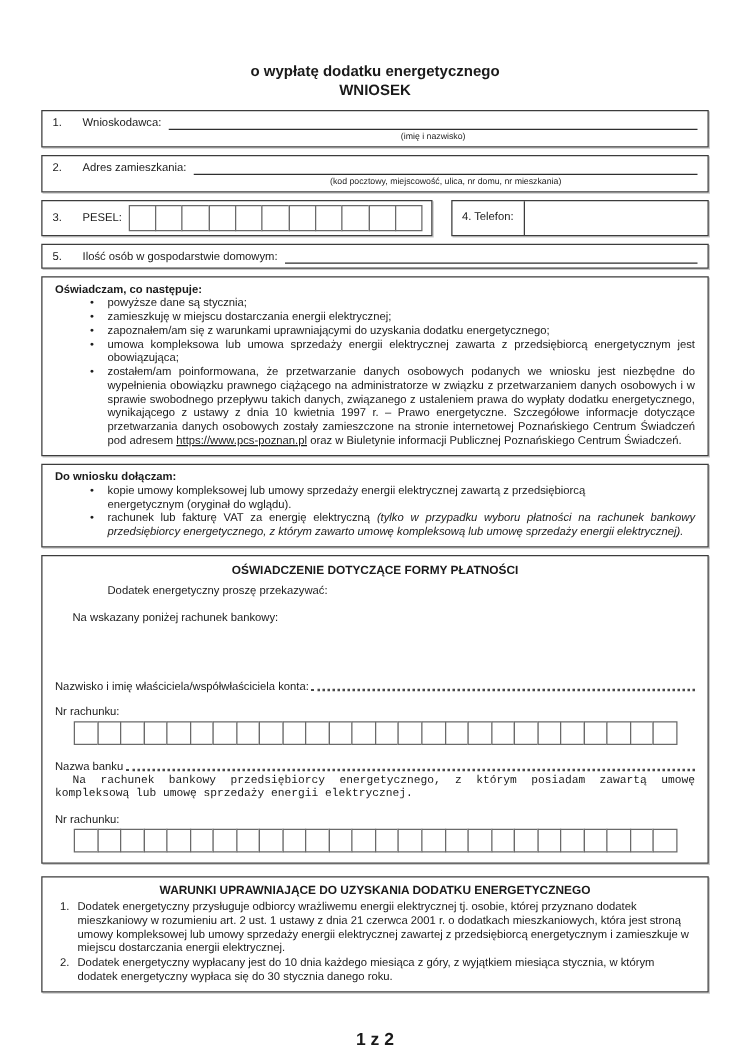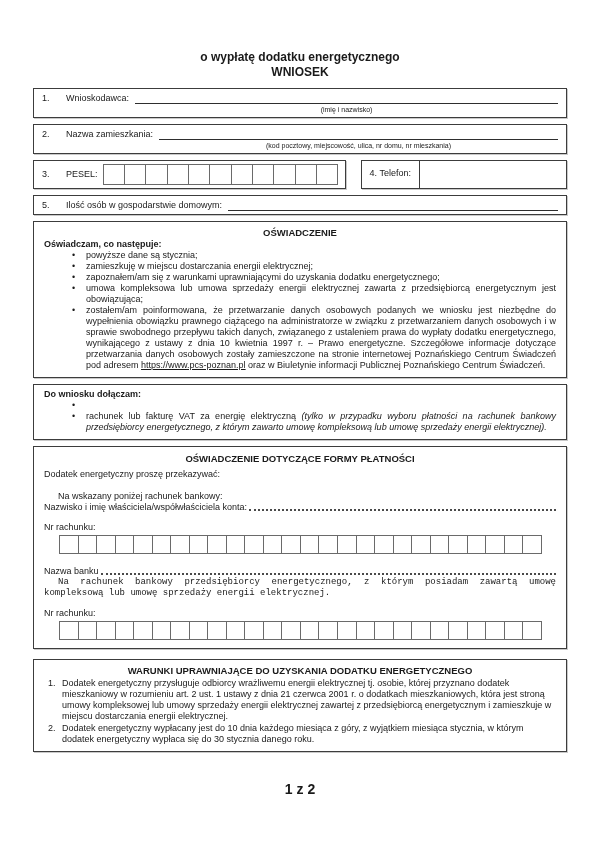--- a/index.html
+++ b/index.html
@@ -31,23 +31,23 @@
   .sec-title { text-align:center; font-weight:bold; font-size:9.5px; line-height:13px; }
   .bold-lead { font-weight:bold; }
   .bitem { display:flex; }
   .bmark { flex:none; width:14px; margin-left:28px; text-align:left; }
   .btext { flex:1; }
   .justify { text-align:justify; }
   .link { text-decoration:underline; }
   .italic { font-style:italic; }
 
   .pay-box { padding:5px 10px 8px 10px; }
-  .pay-intro { margin-top:4px; }
+  .pay-intro { margin-top:4px;margin-left:42px; }
   .pay-option { text-indent:14px; margin-top:11px; }
-  .dotline { display:flex; align-items:flex-end; }
+  .dotline { display:flex; align-items:flex-end;margin-top:44px; }
   .dotlabel { flex:none; white-space:nowrap; }
   .dots { flex:1; border-bottom:2px dotted #4a4a4a; margin-bottom:2px; margin-left:2px; }
   .mt8 { margin-top:9px; }
   .mt12 { margin-top:12px; }
   .acct-cells { display:flex; margin:2px 14px 0 16px; }
   .acct-cells .cell { flex:1; height:19px; border:1px solid #6a6a6a; margin-left:-1px; background:#fff; }
 
   .cond-item { display:flex; margin-top:1px; }
   .cond-num { flex:none; width:14px; margin-left:4px; }
   .cond-text { flex:1; }
@@ -71,21 +71,21 @@
       <span class="writein">
         <span class="wline"></span>
         <span class="caption">(imię i nazwisko)</span>
       </span>
     </div>
   </div>
 
   <div class="box">
     <div class="frow">
       <span class="fnum">2.</span>
-      <span class="flabel">Nazwa zamieszkania:</span>
+      <span class="flabel">Adres zamieszkania:</span>
       <span class="writein">
         <span class="wline"></span>
         <span class="caption">(kod pocztowy, miejscowość, ulica, nr domu, nr mieszkania)</span>
       </span>
     </div>
   </div>
 
   <div class="idrow">
     <div class="box box-pesel" style="margin-top:0;">
       <span class="fnum">3.</span>
@@ -112,21 +112,20 @@
 
   <div class="box">
     <div class="frow" style="align-items:flex-end;">
       <span class="fnum">5.</span>
       <span class="flabel">Ilość osób w gospodarstwie domowym:</span>
       <span class="solo-line"></span>
     </div>
   </div>
 
   <div class="box" style="padding:4px 10px 6px 10px;">
-    <div class="sec-title">OŚWIADCZENIE</div>
     <div class="bold-lead">Oświadczam, co następuje:</div>
     <div class="bitem">
       <span class="bmark">•</span>
       <span class="btext">powyższe dane są stycznia;</span>
     </div>
     <div class="bitem">
       <span class="bmark">•</span>
       <span class="btext">zamieszkuję w miejscu dostarczania energii elektrycznej;</span>
     </div>
     <div class="bitem">
@@ -140,20 +139,21 @@
     <div class="bitem">
       <span class="bmark">•</span>
       <span class="btext justify"><span>zostałem/am poinformowana, że przetwarzanie danych osobowych podanych we wniosku jest niezbędne do wypełnienia obowiązku prawnego ciążącego na administratorze w związku z przetwarzaniem danych osobowych i w sprawie swobodnego przepływu takich danych, związanego z ustaleniem prawa do wypłaty dodatku energetycznego, wynikającego z ustawy z dnia 10 kwietnia 1997 r. – Prawo energetyczne. Szczegółowe informacje dotyczące przetwarzania danych osobowych zostały zamieszczone na stronie internetowej Poznańskiego Centrum Świadczeń pod adresem </span><span class="link">https://www.pcs-poznan.pl</span><span> oraz w Biuletynie informacji Publicznej Poznańskiego Centrum Świadczeń.</span></span>
     </div>
   </div>
 
   <div class="box" style="padding:4px 10px 6px 10px;">
     <div class="bold-lead">Do wniosku dołączam:</div>
     <div class="bitem">
       <span class="bmark">•</span>
+      <span class="btext" style="max-width:430px;">kopie umowy kompleksowej lub umowy sprzedaży energii elektrycznej zawartą z przedsiębiorcą energetycznym (oryginał do wglądu).</span>
     </div>
     <div class="bitem">
       <span class="bmark">•</span>
       <span class="btext justify"><span>rachunek lub fakturę VAT za energię elektryczną </span><span class="italic">(tylko w przypadku wyboru płatności na rachunek bankowy przedsiębiorcy energetycznego, z którym zawarto umowę kompleksową lub umowę sprzedaży energii elektrycznej).</span></span>
     </div>
   </div>
 
   <div class="box pay-box">
     <div class="sec-title">OŚWIADCZENIE DOTYCZĄCE FORMY PŁATNOŚCI</div>
     <div class="pay-intro">Dodatek energetyczny proszę przekazywać:</div>

